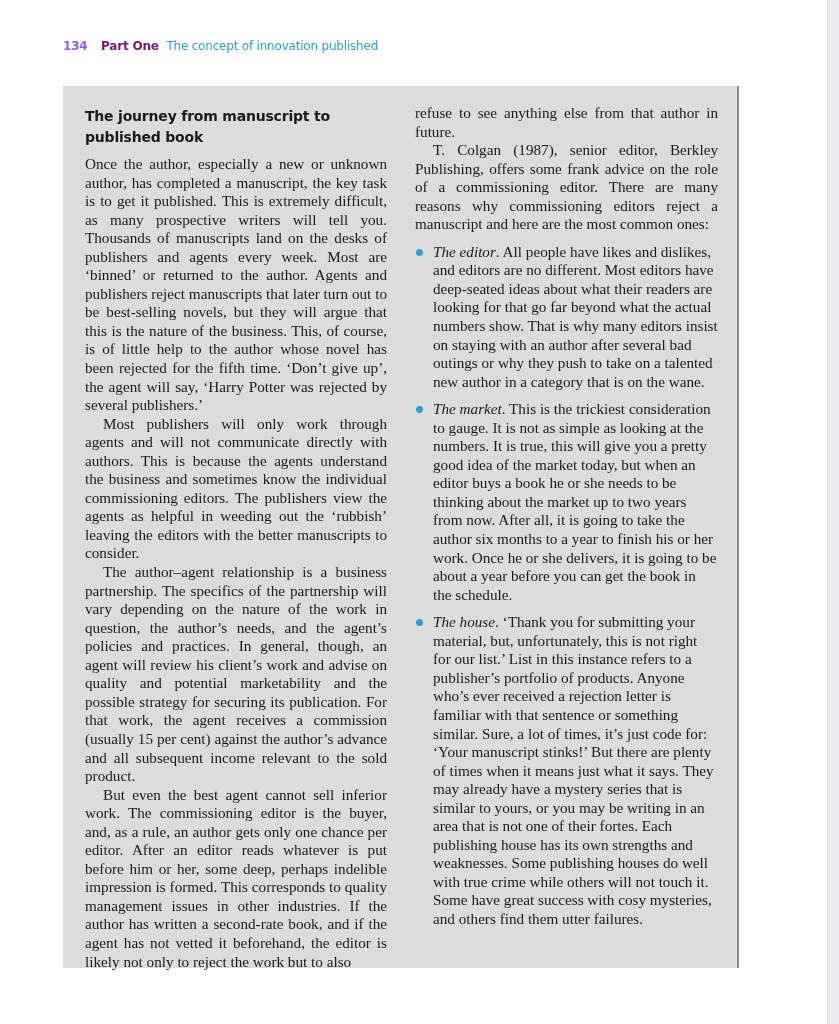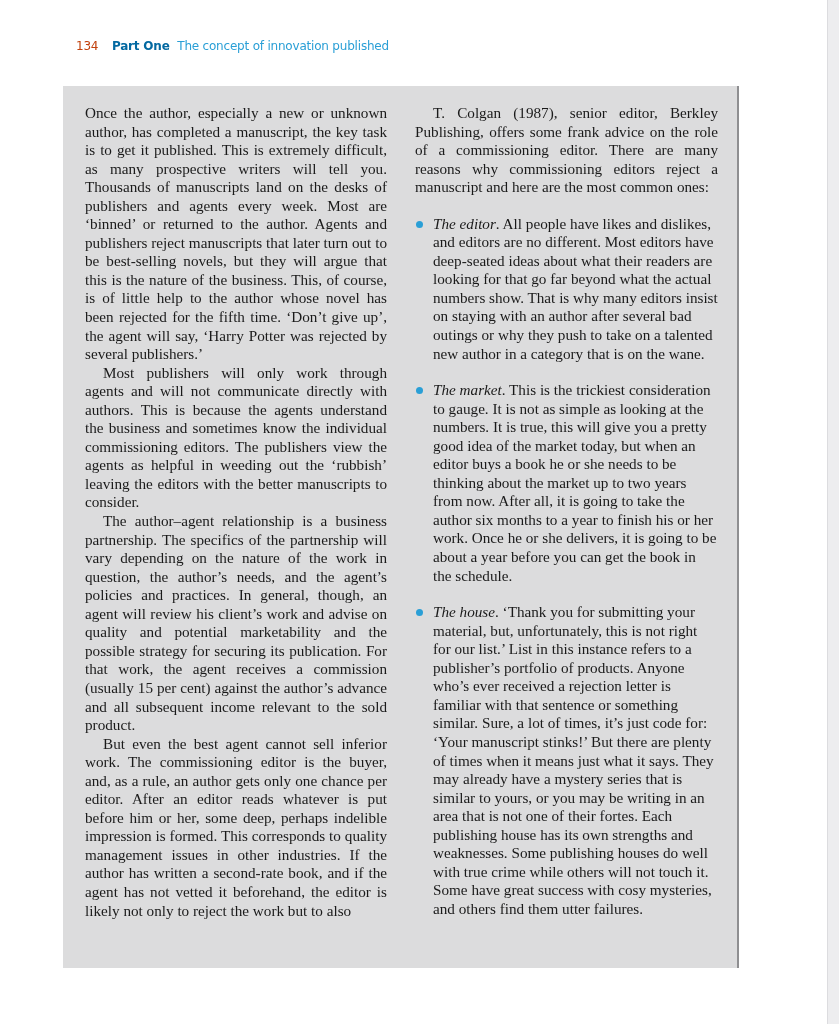--- a/index.html
+++ b/index.html
@@ -9,66 +9,68 @@
     }
     .right-edge {
       position: absolute; left: 827px; top: 0; width: 12px; height: 1024px;
       background: #ededef; border-left: 1px solid #dcdcdf;
     }
     .running-head {
       position: absolute; left: 63px; top: 39px;
       font-family: "DejaVu Sans", sans-serif; font-size: 12px; letter-spacing: -0.2px;
       white-space: nowrap;
     }
-    .running-head .page-num { color: #c2410c; font-weight: normal; margin-right: 10px; margin-left: 13px; }
-    .running-head .part { color: #0369a1; font-weight: bold; margin-right: 4px; }
+    .running-head .page-num { color: #8b5cf6; font-weight: bold; margin-right: 10px; }
+    .running-head .part { color: #701a75; font-weight: bold; margin-right: 4px; }
     .running-head .chapter { color: #2a9fd6; }
     .box {
       position: absolute; left: 63px; top: 86px; width: 676px; height: 882px;
       background: #dcdcdd; border-right: 2px solid #8f8f91; box-sizing: border-box;
     }
     .col {
       position: absolute; top: 18px; font-size: 15.2px; line-height: 18.55px; color: #1a1a1a;
       text-align: justify;
     }
     .col-left { left: 22px; width: 302px; }
     .col-right { left: 352px; width: 303px; }
     .box-title {
       font-family: "DejaVu Sans", sans-serif; font-weight: bold; font-size: 14px; line-height: 21px;
       color: #1a1a1a; margin: 2px 0 7px 0; letter-spacing: -0.2px; text-align: left;
     }
     p { margin: 0; }
     p.indent { text-indent: 18px; }
     ul.bullets { list-style: none; margin: 0; padding: 0; }
-    ul.bullets li { position: relative; padding-left: 18px; margin-top: 18px; text-align: left; }
+    ul.bullets li { position: relative; padding-left: 18px; margin-top: 9px; text-align: left; }
     ul.bullets li .dot {
       position: absolute; left: 1px; top: 6px; width: 7px; height: 7px; border-radius: 50%; background: #2a9fd6;
     }
     em { font-style: italic; }
   </style>
 </head>
 <body>
 
 <div class="right-edge"></div>
 
 <div class="running-head">
   <span class="page-num">134</span>
   <span class="part">Part One</span>
   <span class="chapter">The concept of innovation published</span>
 </div>
 
 <div class="box">
   <div class="col col-left">
+    <div class="box-title">The journey from manuscript to published book</div>
     <p>Once the author, especially a new or unknown author, has completed a manuscript, the key task is to get it published. This is extremely difficult, as many prospective writers will tell you. Thousands of manuscripts land on the desks of publishers and agents every week. Most are ‘binned’ or returned to the author. Agents and publishers reject manuscripts that later turn out to be best-selling novels, but they will argue that this is the nature of the business. This, of course, is of little help to the author whose novel has been rejected for the fifth time. ‘Don’t give up’, the agent will say, ‘Harry Potter was rejected by several publishers.’</p>
     <p class="indent">Most publishers will only work through agents and will not communicate directly with authors. This is because the agents understand the business and sometimes know the individual commissioning editors. The publishers view the agents as helpful in weeding out the ‘rubbish’ leaving the editors with the better manuscripts to consider.</p>
     <p class="indent">The author–agent relationship is a business partnership. The specifics of the partnership will vary depending on the nature of the work in question, the author’s needs, and the agent’s policies and practices. In general, though, an agent will review his client’s work and advise on quality and potential marketability and the possible strategy for securing its publication. For that work, the agent receives a commission (usually 15 per cent) against the author’s advance and all subsequent income relevant to the sold product.</p>
     <p class="indent">But even the best agent cannot sell inferior work. The commissioning editor is the buyer, and, as a rule, an author gets only one chance per editor. After an editor reads whatever is put before him or her, some deep, perhaps indelible impression is formed. This corresponds to quality management issues in other industries. If the author has written a second-rate book, and if the agent has not vetted it beforehand, the editor is likely not only to reject the work but to also</p>
   </div>
 
   <div class="col col-right">
+    <p>refuse to see anything else from that author in future.</p>
     <p class="indent">T. Colgan (1987), senior editor, Berkley Publishing, offers some frank advice on the role of a commissioning editor. There are many reasons why commissioning editors reject a manuscript and here are the most common ones:</p>
     <ul class="bullets">
       <li>
         <span class="dot"></span>
         <em>The editor</em><span>. All people have likes and dislikes, and editors are no different. Most editors have deep-seated ideas about what their readers are looking for that go far beyond what the actual numbers show. That is why many editors insist on staying with an author after several bad outings or why they push to take on a talented new author in a category that is on the wane.</span>
       </li>
       <li>
         <span class="dot"></span>
         <em>The market</em><span>. This is the trickiest consideration to gauge. It is not as simple as looking at the numbers. It is true, this will give you a pretty good idea of the market today, but when an editor buys a book he or she needs to be thinking about the market up to two years from now. After all, it is going to take the author six months to a year to finish his or her work. Once he or she delivers, it is going to be about a year before you can get the book in the schedule.</span>
       </li>

